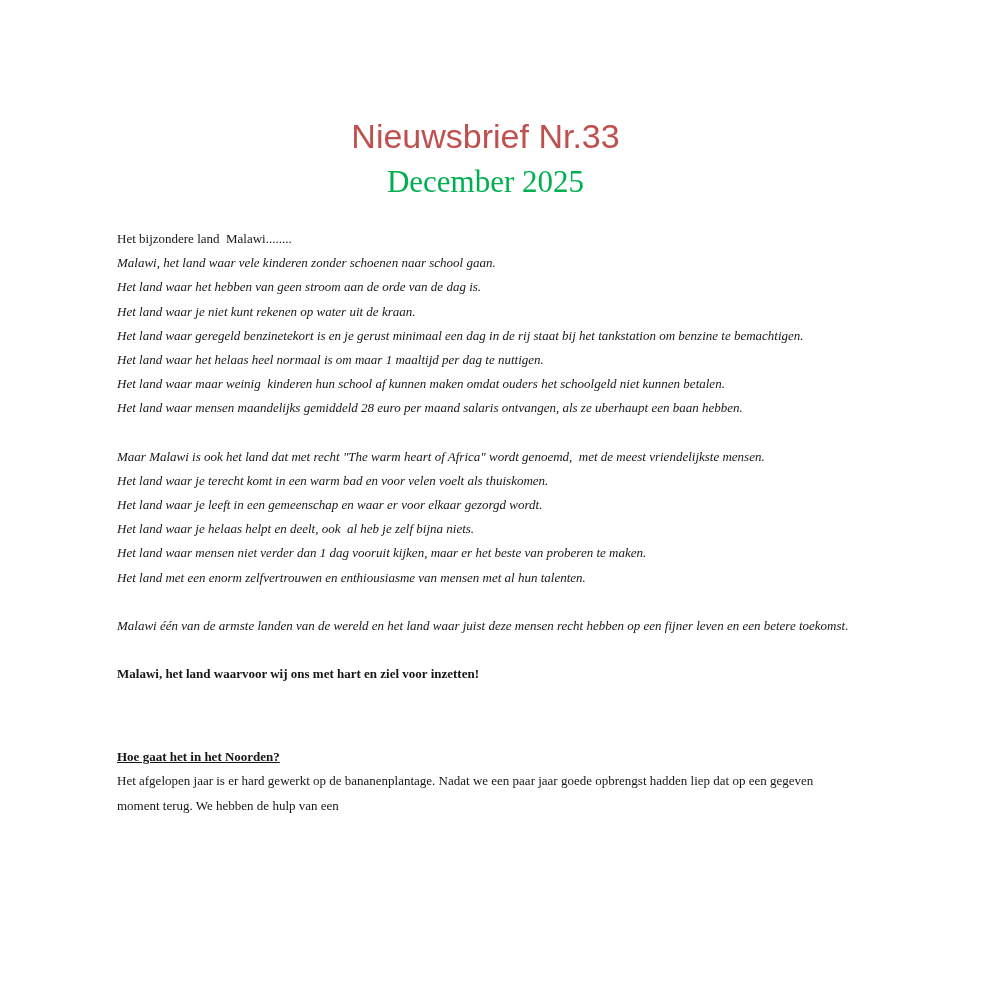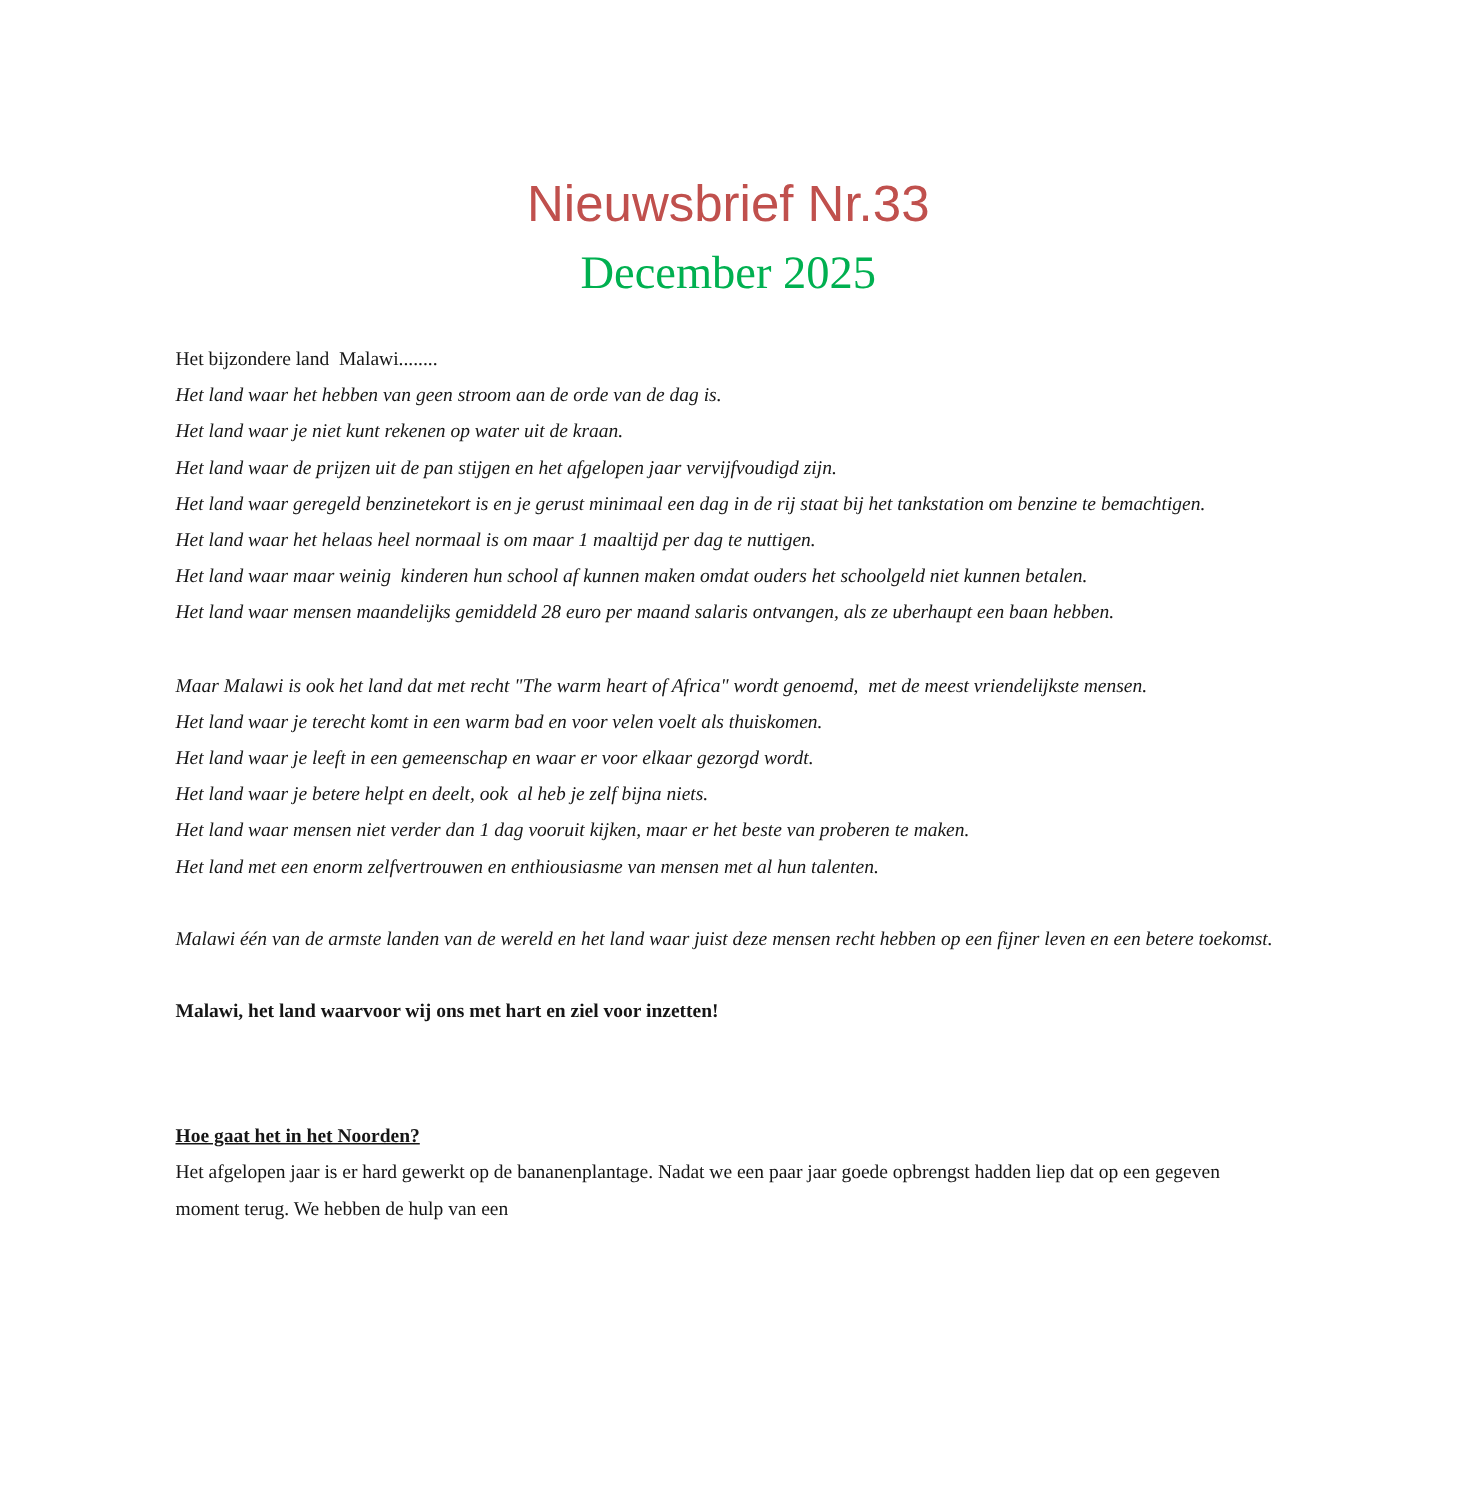--- a/index.html
+++ b/index.html
@@ -53,32 +53,32 @@
 </style>
 </head>
 <body>
 
 <div class="page" style="color: rgb(22, 22, 22);">
   <div class="content">
     <h1 class="doc-title" style="color: rgb(192, 80, 77);">Nieuwsbrief Nr.33</h1>
     <h2 class="doc-subtitle" style="color: rgb(0, 176, 80);">December 2025</h2>
     <div id="doc-body">
         <p class="block plain">Het bijzondere land  Malawi........</p>
+        <p class="block italic">Malawi, het land waar vele kinderen zonder schoenen naar school gaan.</p>
         <p class="block italic">Het land waar het hebben van geen stroom aan de orde van de dag is.</p>
         <p class="block italic">Het land waar je niet kunt rekenen op water uit de kraan.</p>
-        <p class="block italic">Het land waar de prijzen uit de pan stijgen en het afgelopen jaar vervijfvoudigd zijn.</p>
         <p class="block italic">Het land waar geregeld benzinetekort is en je gerust minimaal een dag in de rij staat bij het tankstation om benzine te bemachtigen.</p>
         <p class="block italic">Het land waar het helaas heel normaal is om maar 1 maaltijd per dag te nuttigen.</p>
         <p class="block italic">Het land waar maar weinig  kinderen hun school af kunnen maken omdat ouders het schoolgeld niet kunnen betalen.</p>
         <p class="block italic">Het land waar mensen maandelijks gemiddeld 28 euro per maand salaris ontvangen, als ze uberhaupt een baan hebben.</p>
         <div class="block spacer"></div>
         <p class="block italic">Maar Malawi is ook het land dat met recht "The warm heart of Africa" wordt genoemd,  met de meest vriendelijkste mensen.</p>
         <p class="block italic">Het land waar je terecht komt in een warm bad en voor velen voelt als thuiskomen.</p>
         <p class="block italic">Het land waar je leeft in een gemeenschap en waar er voor elkaar gezorgd wordt.</p>
-        <p class="block italic">Het land waar je betere helpt en deelt, ook  al heb je zelf bijna niets.</p>
+        <p class="block italic">Het land waar je helaas helpt en deelt, ook  al heb je zelf bijna niets.</p>
         <p class="block italic">Het land waar mensen niet verder dan 1 dag vooruit kijken, maar er het beste van proberen te maken.</p>
         <p class="block italic">Het land met een enorm zelfvertrouwen en enthiousiasme van mensen met al hun talenten.</p>
         <div class="block spacer"></div>
         <p class="block italic">Malawi één van de armste landen van de wereld en het land waar juist deze mensen recht hebben op een fijner leven en een betere toekomst.</p>
         <div class="block spacer"></div>
         <p class="block bold-italic">Malawi, het land waarvoor wij ons met hart en ziel voor inzetten!</p>
         <div class="block spacer"></div>
         <div class="block spacer"></div>
         <p class="block heading">Hoe gaat het in het Noorden?</p>
         <p class="block plain">Het afgelopen jaar is er hard gewerkt op de bananenplantage. Nadat we een paar jaar goede opbrengst hadden liep dat op een gegeven moment terug. We hebben de hulp van een</p>

